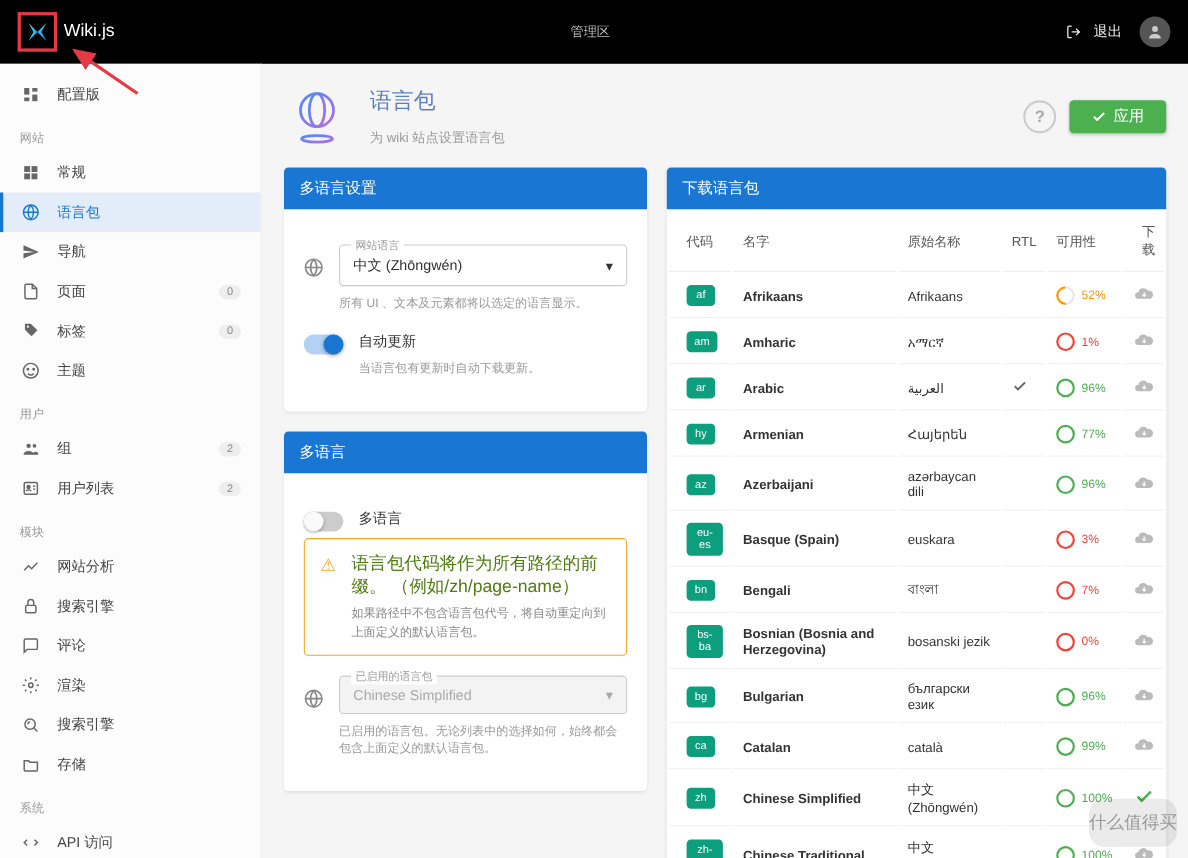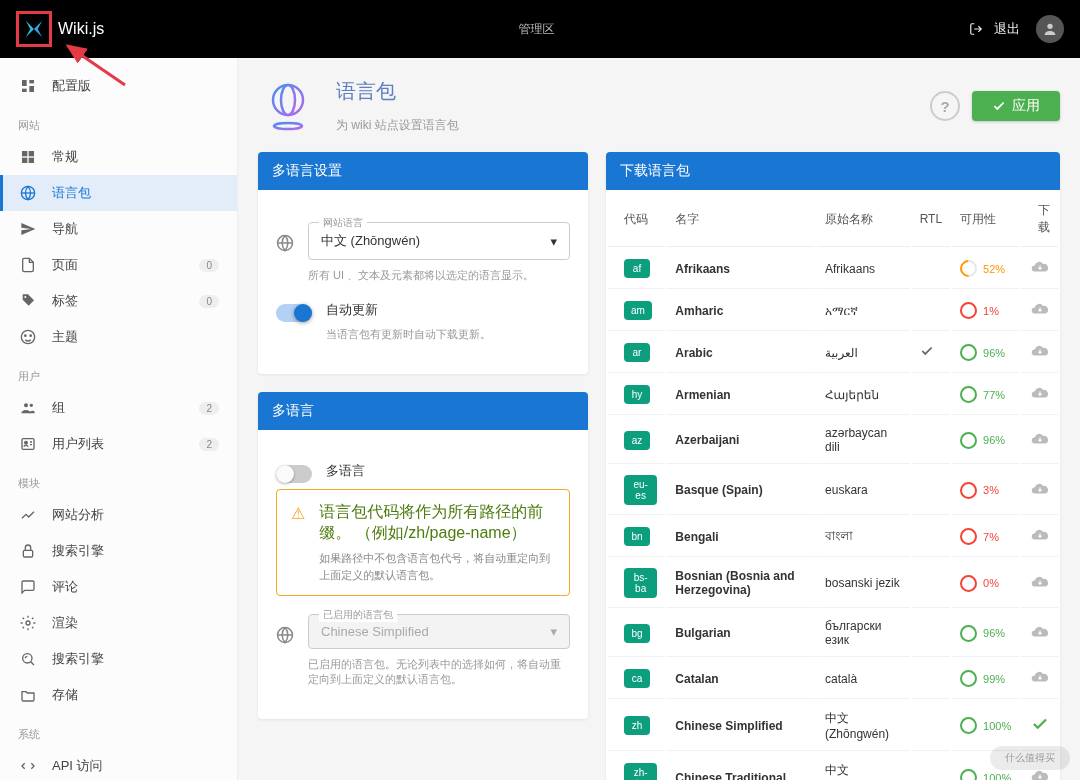--- a/index.html
+++ b/index.html
@@ -63,21 +63,21 @@
 .ring.partial{border-color:#ff9800;border-right-color:#e7e7e7;border-bottom-color:#e7e7e7;transform:rotate(-45deg)}
 .pct{font-size:11px}
 .pct.green{color:#4caf50}
 .pct.orange{color:#ff9800}
 .pct.red{color:#f44336}
 .dl{color:#bbb;cursor:pointer}
 .dl.done{color:#4caf50}
 .bold{font-weight:600}
 .col-l{width:330px;flex-shrink:0}
 .col-r{flex:1}
-.watermark{position:fixed;right:10px;bottom:10px;width:80px;height:24px;background:rgba(0,0,0,.08);border-radius:14px;display:flex;align-items:center;justify-content:center;font-size:10px;color:#999;z-index:100}
+.watermark{position:fixed;right:10px;bottom:10px;width:80px;height:44px;background:rgba(0,0,0,.08);border-radius:14px;display:flex;align-items:center;justify-content:center;font-size:16px;color:#999;z-index:100}
 </style>
 </head>
 <body>
 
 <div class="topbar">
   <div class="logo-wrap">
     <svg viewBox="0 0 24 24">
         <defs>
           <linearGradient id="lg" x1="0" y1="0" x2="1" y2="1">
             <stop offset="0" stop-color="#3ad2e6"></stop>
@@ -369,21 +369,21 @@
                     <circle cx="12" cy="12" r="10"></circle>
                     <line x1="2" y1="12" x2="22" y2="12"></line>
                     <path d="M12 2a15 15 0 0 1 0 20a15 15 0 0 1 0-20"></path>
                   </svg></div>
               <div class="field-main">
                 <div class="select-box disabled">
                   <span class="float-label">已启用的语言包</span>
                   <span>Chinese Simplified</span>
                   <span>▾</span>
                 </div>
-                <div class="help-text">已启用的语言包。无论列表中的选择如何，将自动重定向到上面定义的默认语言包。</div>
+                <div class="help-text">已启用的语言包。无论列表中的选择如何，始终都会包含上面定义的默认语言包。</div>
               </div>
             </div>
           </div>
         </div>
       </div>
 
       <div class="col-r">
         <div class="card">
           <div class="card-head">下载语言包</div>
           <table class="tbl">

